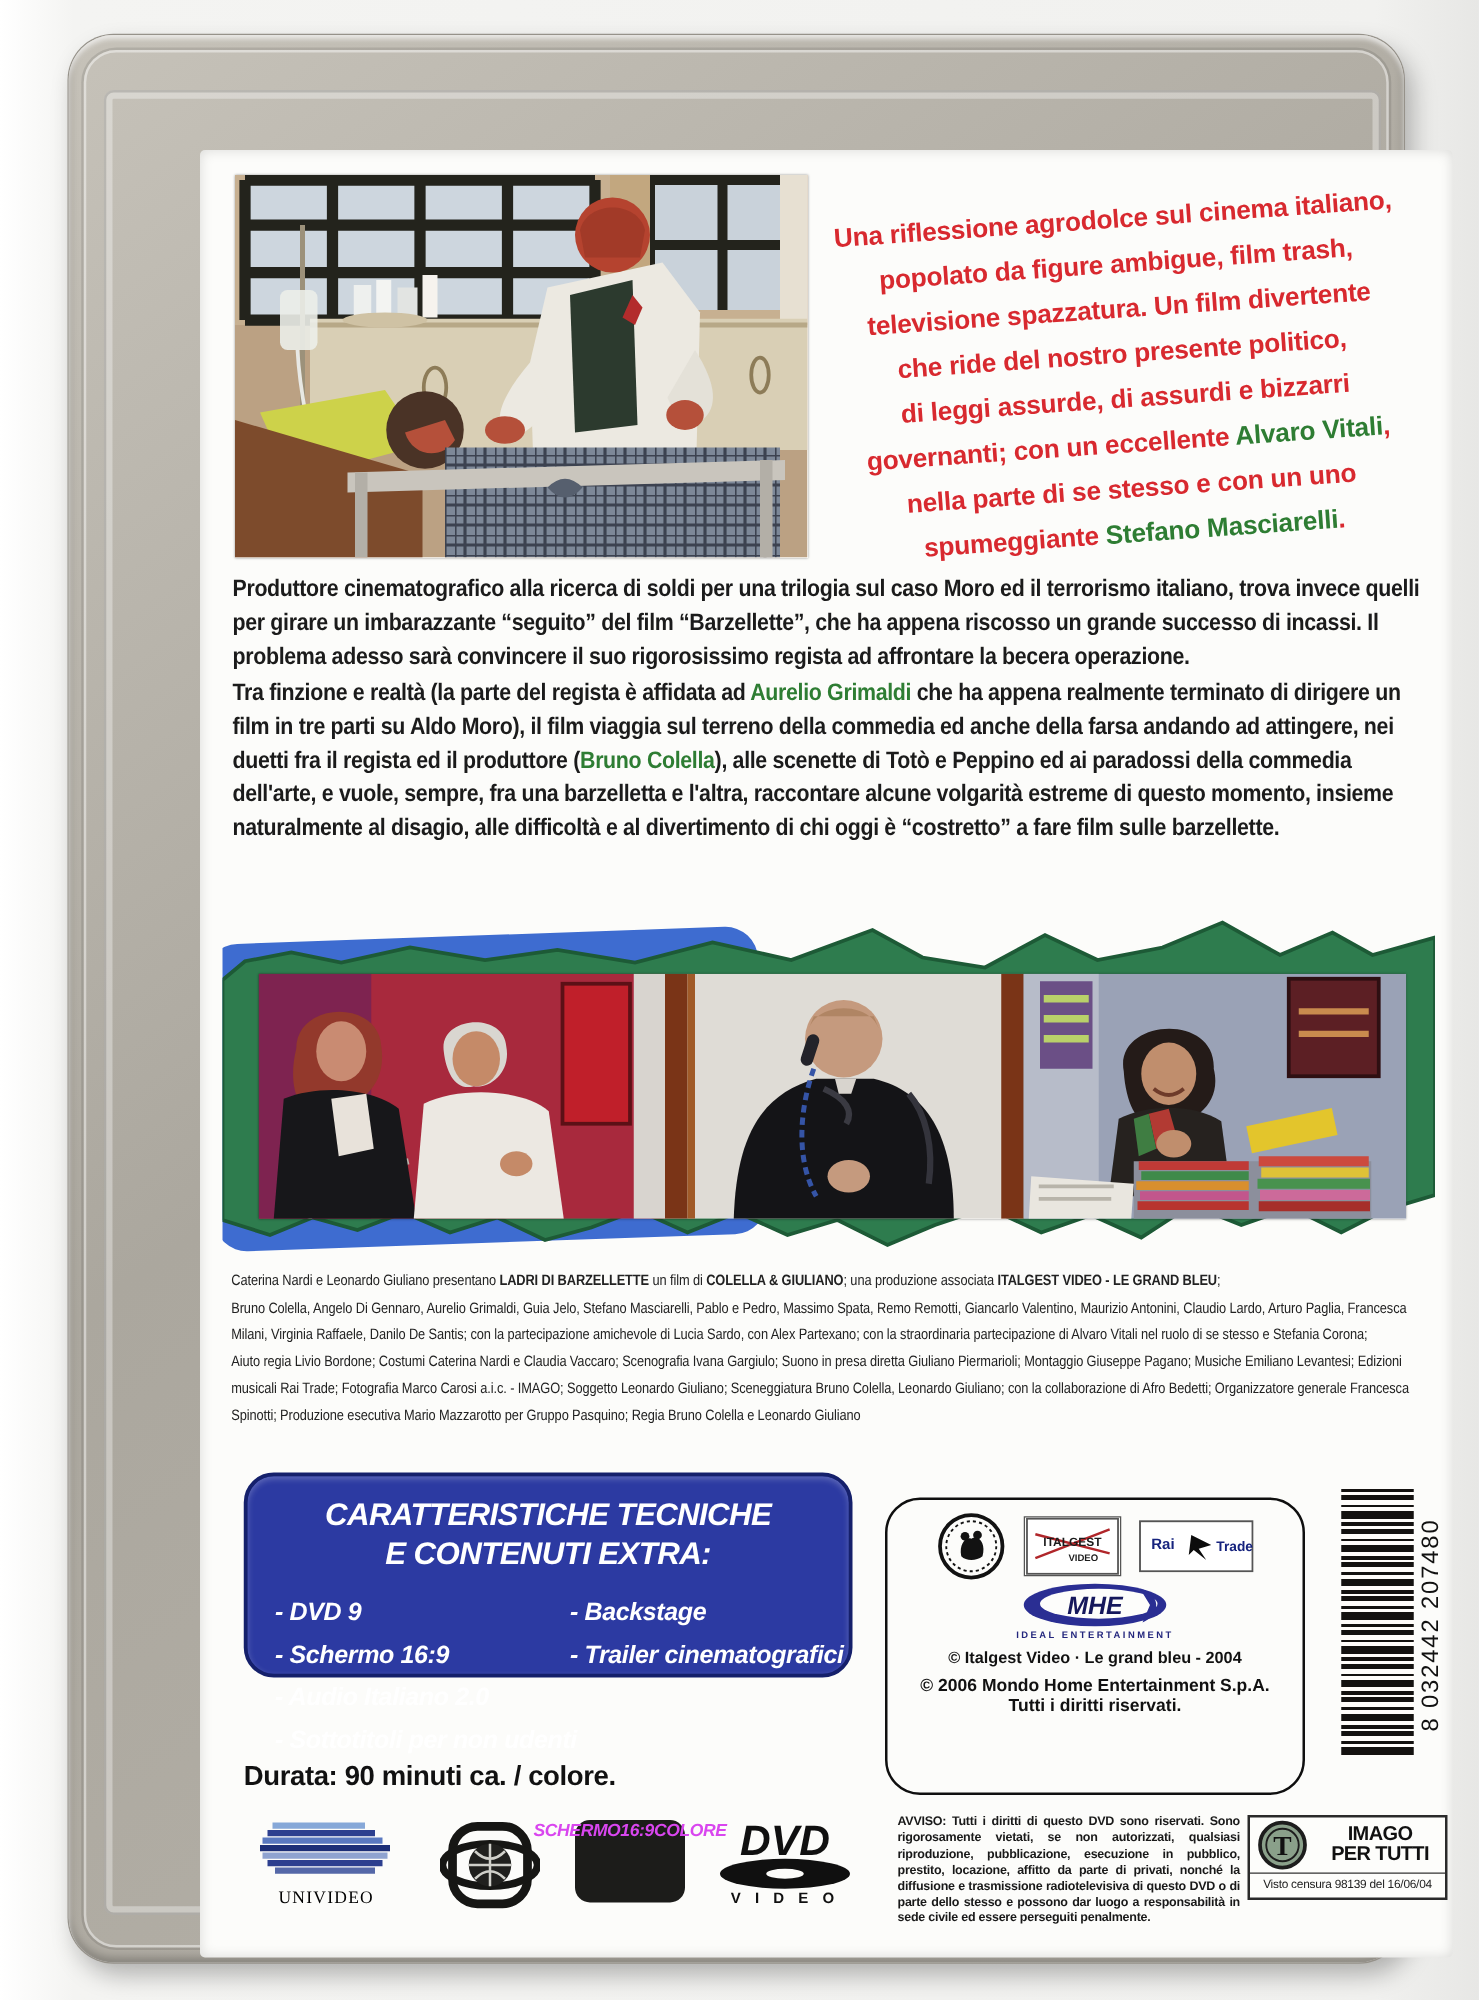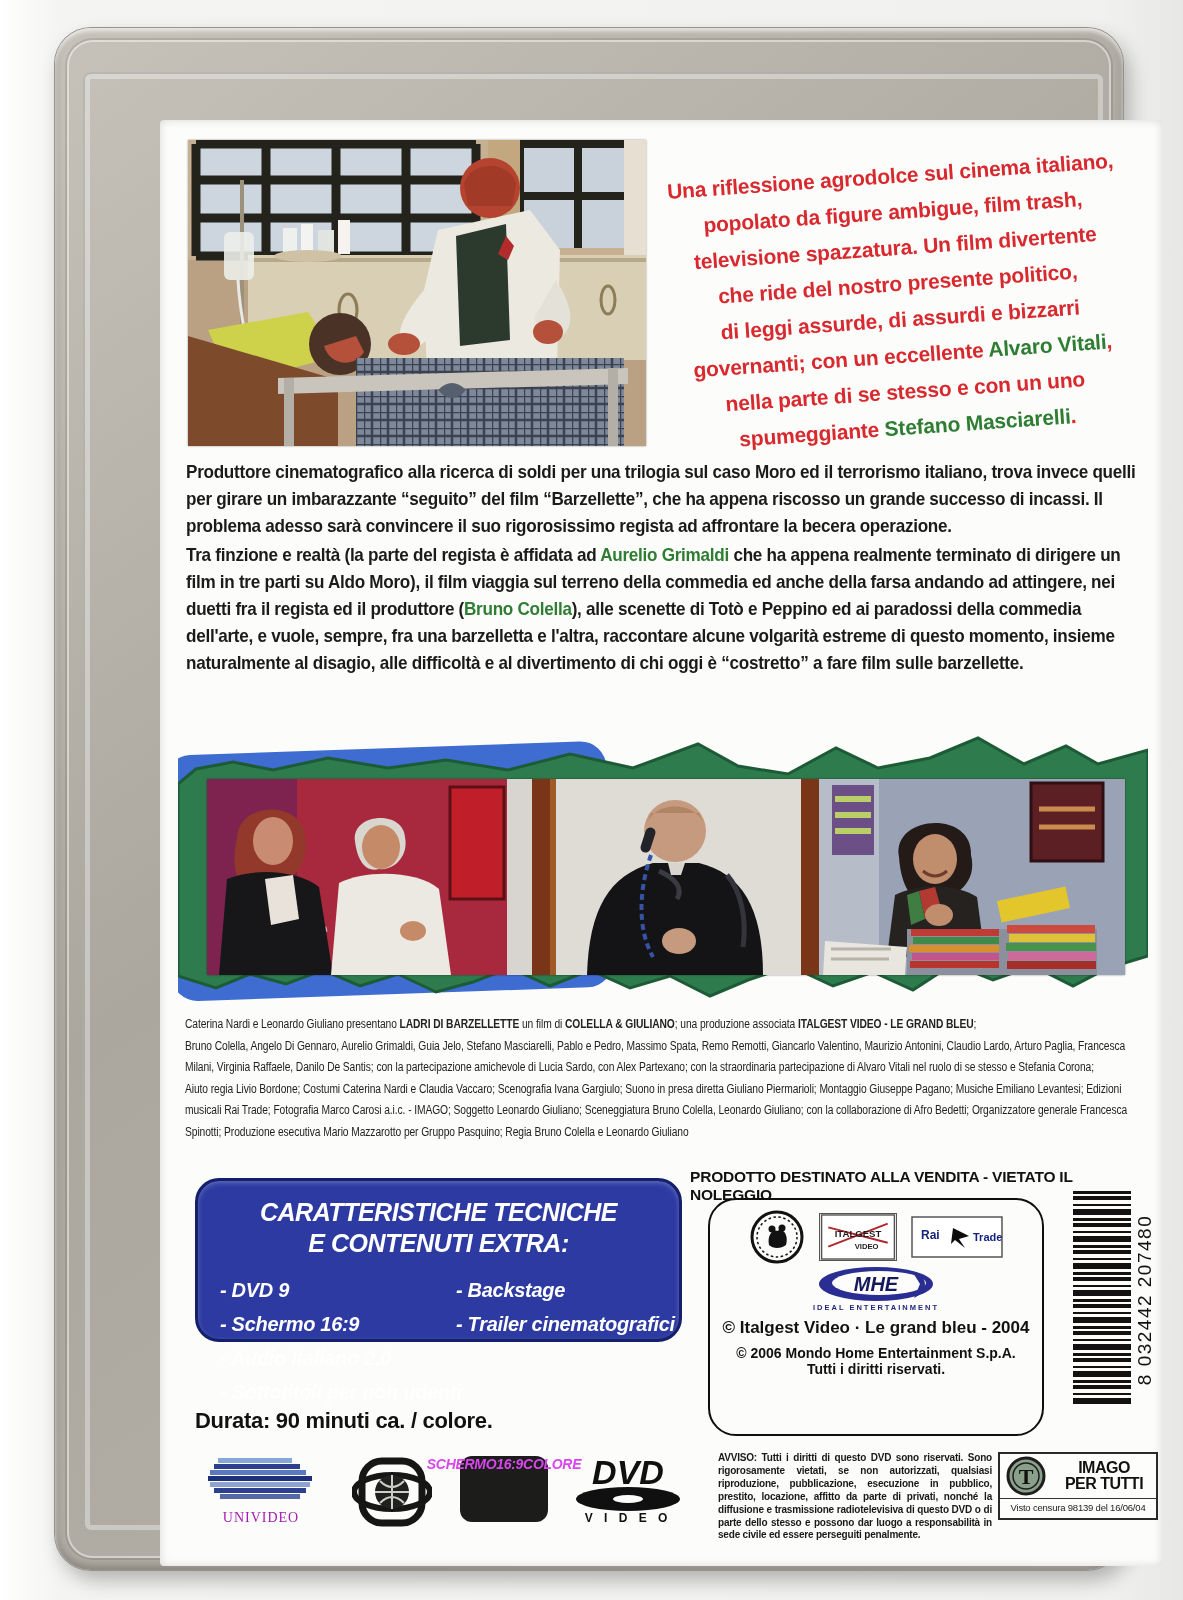--- a/index.html
+++ b/index.html
@@ -47,30 +47,30 @@
   
   #durata{left:35px;top:1288px;color:#111;font-weight:bold;font-size:22px;letter-spacing:-0.3px;}
   
   .logo{text-align:center;}
   #logo-univideo{left:44px;top:1336px;width:114px;}
   #logo-globe{left:192px;top:1333px;width:80px;}
   #logo-schermo{left:300px;top:1336px;width:88px;height:66px;background:#1c1c1a;border-radius:12px;
     color:#d946ef;font-weight:bold;font-style:italic;font-size:14px;line-height:17px;text-align:center;
     display:flex;flex-direction:row;justify-content:center;letter-spacing:-0.3px;}
   #logo-dvd{left:412px;top:1334px;width:112px;}
-  .univideo-text{font-family:"Liberation Serif",serif;font-size:14px;letter-spacing:1px;color:#a21caf;margin-top:2px;}
+  .univideo-text{font-family:"Liberation Serif",serif;font-size:14px;letter-spacing:1px;color:#000000;margin-top:2px;}
   
   #sale-notice{left:530px;top:1048px;width:458px;color:#111;font-weight:bold;font-size:15.5px;letter-spacing:-0.2px;}
   #info-box{left:548px;top:1078px;width:336px;height:238px;border:2px solid #0f0f0f;border-radius:28px;
     display:flex;flex-direction:column;align-items:center;color:#111;}
   #info-logos{display:flex;align-items:center;gap:14px;margin-top:9px;}
   .frame-logo{border:1.5px solid #555;display:flex;align-items:center;justify-content:center;}
   #mhe-sub{font-size:7.5px;font-weight:bold;letter-spacing:2px;color:#23267d;margin-top:-2px;}
   .copy{font-weight:bold;text-align:center;}
-  #copy1{font-size:17px;margin-top:6px;}
+  #copy1{font-size:13px;margin-top:6px;}
   #copy2{font-size:14px;margin-top:7px;}
   #copy3{font-size:14px;}
   #dist{font-weight:bold;font-size:12.5px;line-height:15px;text-align:center;margin-top:8px;}
   #avviso{left:558px;top:1332px;width:274px;color:#191919;font-size:10px;line-height:12.9px;
     text-align:justify;font-weight:bold;letter-spacing:-0.2px;}
   
   #fpt-box{left:838px;top:1332px;width:160px;height:68px;border:2px solid #2a2a2a;background:#fdfdfb;}
   #fpt-top{display:flex;align-items:center;height:44px;padding-left:6px;gap:6px;}
   #fpt-text{color:#111;font-weight:bold;font-size:16px;line-height:16px;letter-spacing:-0.5px;text-align:center;flex:1;}
   #fpt-visto{border-top:1.5px solid #333;font-size:9.5px;color:#222;text-align:center;line-height:18px;letter-spacing:-0.2px;}
@@ -284,21 +284,20 @@
 
       <div id="logo-dvd" class="abs logo">
         <svg width="112" height="72" viewBox="0 0 112 72">
           <text x="56" y="30" text-anchor="middle" font-family="Liberation Sans,sans-serif" font-size="34" font-weight="bold" font-style="italic" fill="#101010">DVD</text>
           <ellipse cx="56" cy="45" rx="52" ry="12" fill="#101010"></ellipse>
           <ellipse cx="56" cy="45" rx="15" ry="4" fill="#fcfcfa"></ellipse>
           <text x="56" y="68" text-anchor="middle" font-family="Liberation Sans,sans-serif" font-size="12" font-weight="bold" letter-spacing="4" fill="#101010">V I D E O</text>
         </svg>
       </div>
 
-      <div id="sale-notice" class="abs">PRODOTTO DESTINATO ALLA VENDITA - VIETATO IL NOLEGGIO</div>
 
       <div id="info-box" class="abs">
         <div id="info-logos">
           <svg width="56" height="56" viewBox="0 0 56 56">
             <circle cx="28" cy="28" r="25" fill="none" stroke="#121212" stroke-width="3"></circle>
             <circle cx="28" cy="28" r="20" fill="none" stroke="#121212" stroke-width="1.5" stroke-dasharray="2.5 2.5"></circle>
             <path d="M20 36 C18 26 24 20 28 22 C34 18 40 26 37 36 C32 40 24 40 20 36 Z" fill="#121212"></path>
             <circle cx="23" cy="20" r="3.5" fill="#121212"></circle>
               <circle cx="33" cy="19" r="3.5" fill="#121212"></circle>
           </svg>

